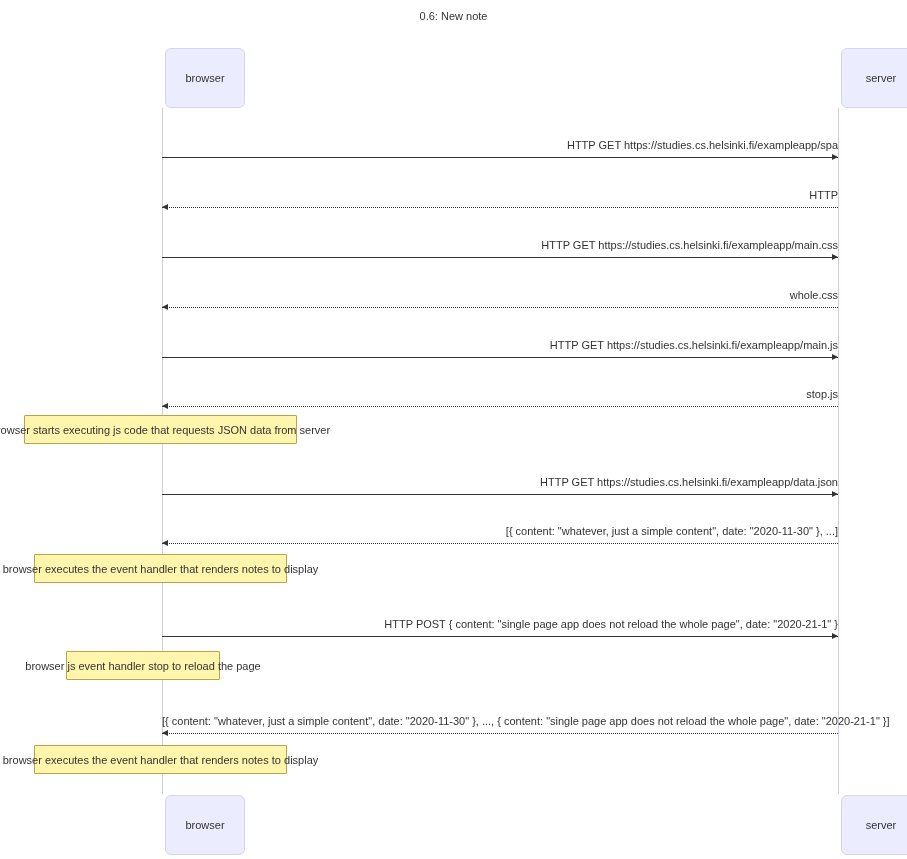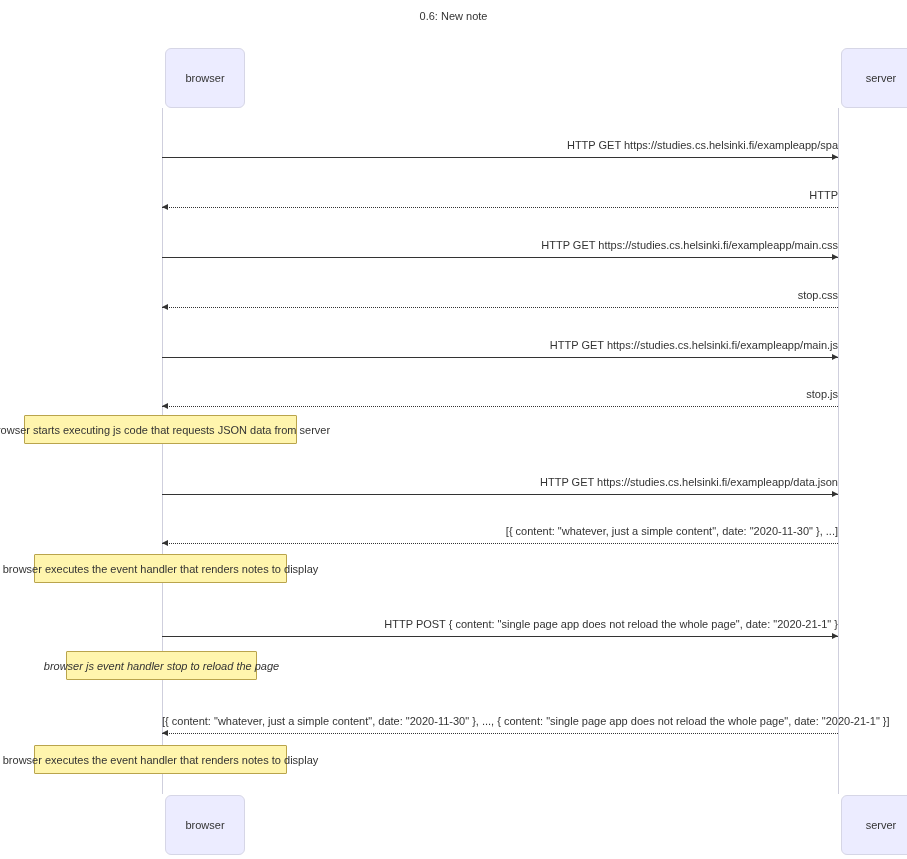--- a/index.html
+++ b/index.html
@@ -139,21 +139,21 @@
 
   <div class="message request" style="left:162px; top:257px; width:676px;">
     <div class="msg-line"></div>
     <div class="arrow-head"></div>
     <div class="msg-label">HTTP GET https://studies.cs.helsinki.fi/exampleapp/main.css</div>
   </div>
 
   <div class="message response" style="left:162px; top:307px; width:676px;">
     <div class="msg-line"></div>
     <div class="arrow-head"></div>
-    <div class="msg-label">stop.css</div>
+    <div class="msg-label">whole.css</div>
   </div>
 
   <div class="message request" style="left:162px; top:357px; width:676px;">
     <div class="msg-line"></div>
     <div class="arrow-head"></div>
     <div class="msg-label">HTTP GET https://studies.cs.helsinki.fi/exampleapp/main.js</div>
   </div>
 
   <div class="message response" style="left:162px; top:406px; width:676px;">
     <div class="msg-line"></div>
@@ -180,21 +180,21 @@
   <div class="note" style="left:34px; top:554px; width:253px; height:29px;">
     <span>browser executes the event handler that renders notes to display</span>
   </div>
 
   <div class="message request" style="left:162px; top:636px; width:676px;">
     <div class="msg-line"></div>
     <div class="arrow-head"></div>
     <div class="msg-label">HTTP POST { content: "single page app does not reload the whole page", date: "2020-21-1" }</div>
   </div>
 
-  <div class="note" style="left:66px; top:651px; width:191px; height:29px;font-style:italic;">
+  <div class="note" style="left:66px; top:651px; width:154px; height:29px;">
     <span>browser js event handler stop to reload the page</span>
   </div>
 
   <div class="message response" style="left:162px; top:733px; width:676px;">
     <div class="msg-line"></div>
     <div class="arrow-head"></div>
     <div class="msg-label">[{ content: "whatever, just a simple content", date: "2020-11-30" }, ..., { content: "single page app does not reload the whole page", date: "2020-21-1" }]</div>
   </div>
 
   <div class="note" style="left:34px; top:745px; width:253px; height:29px;">

